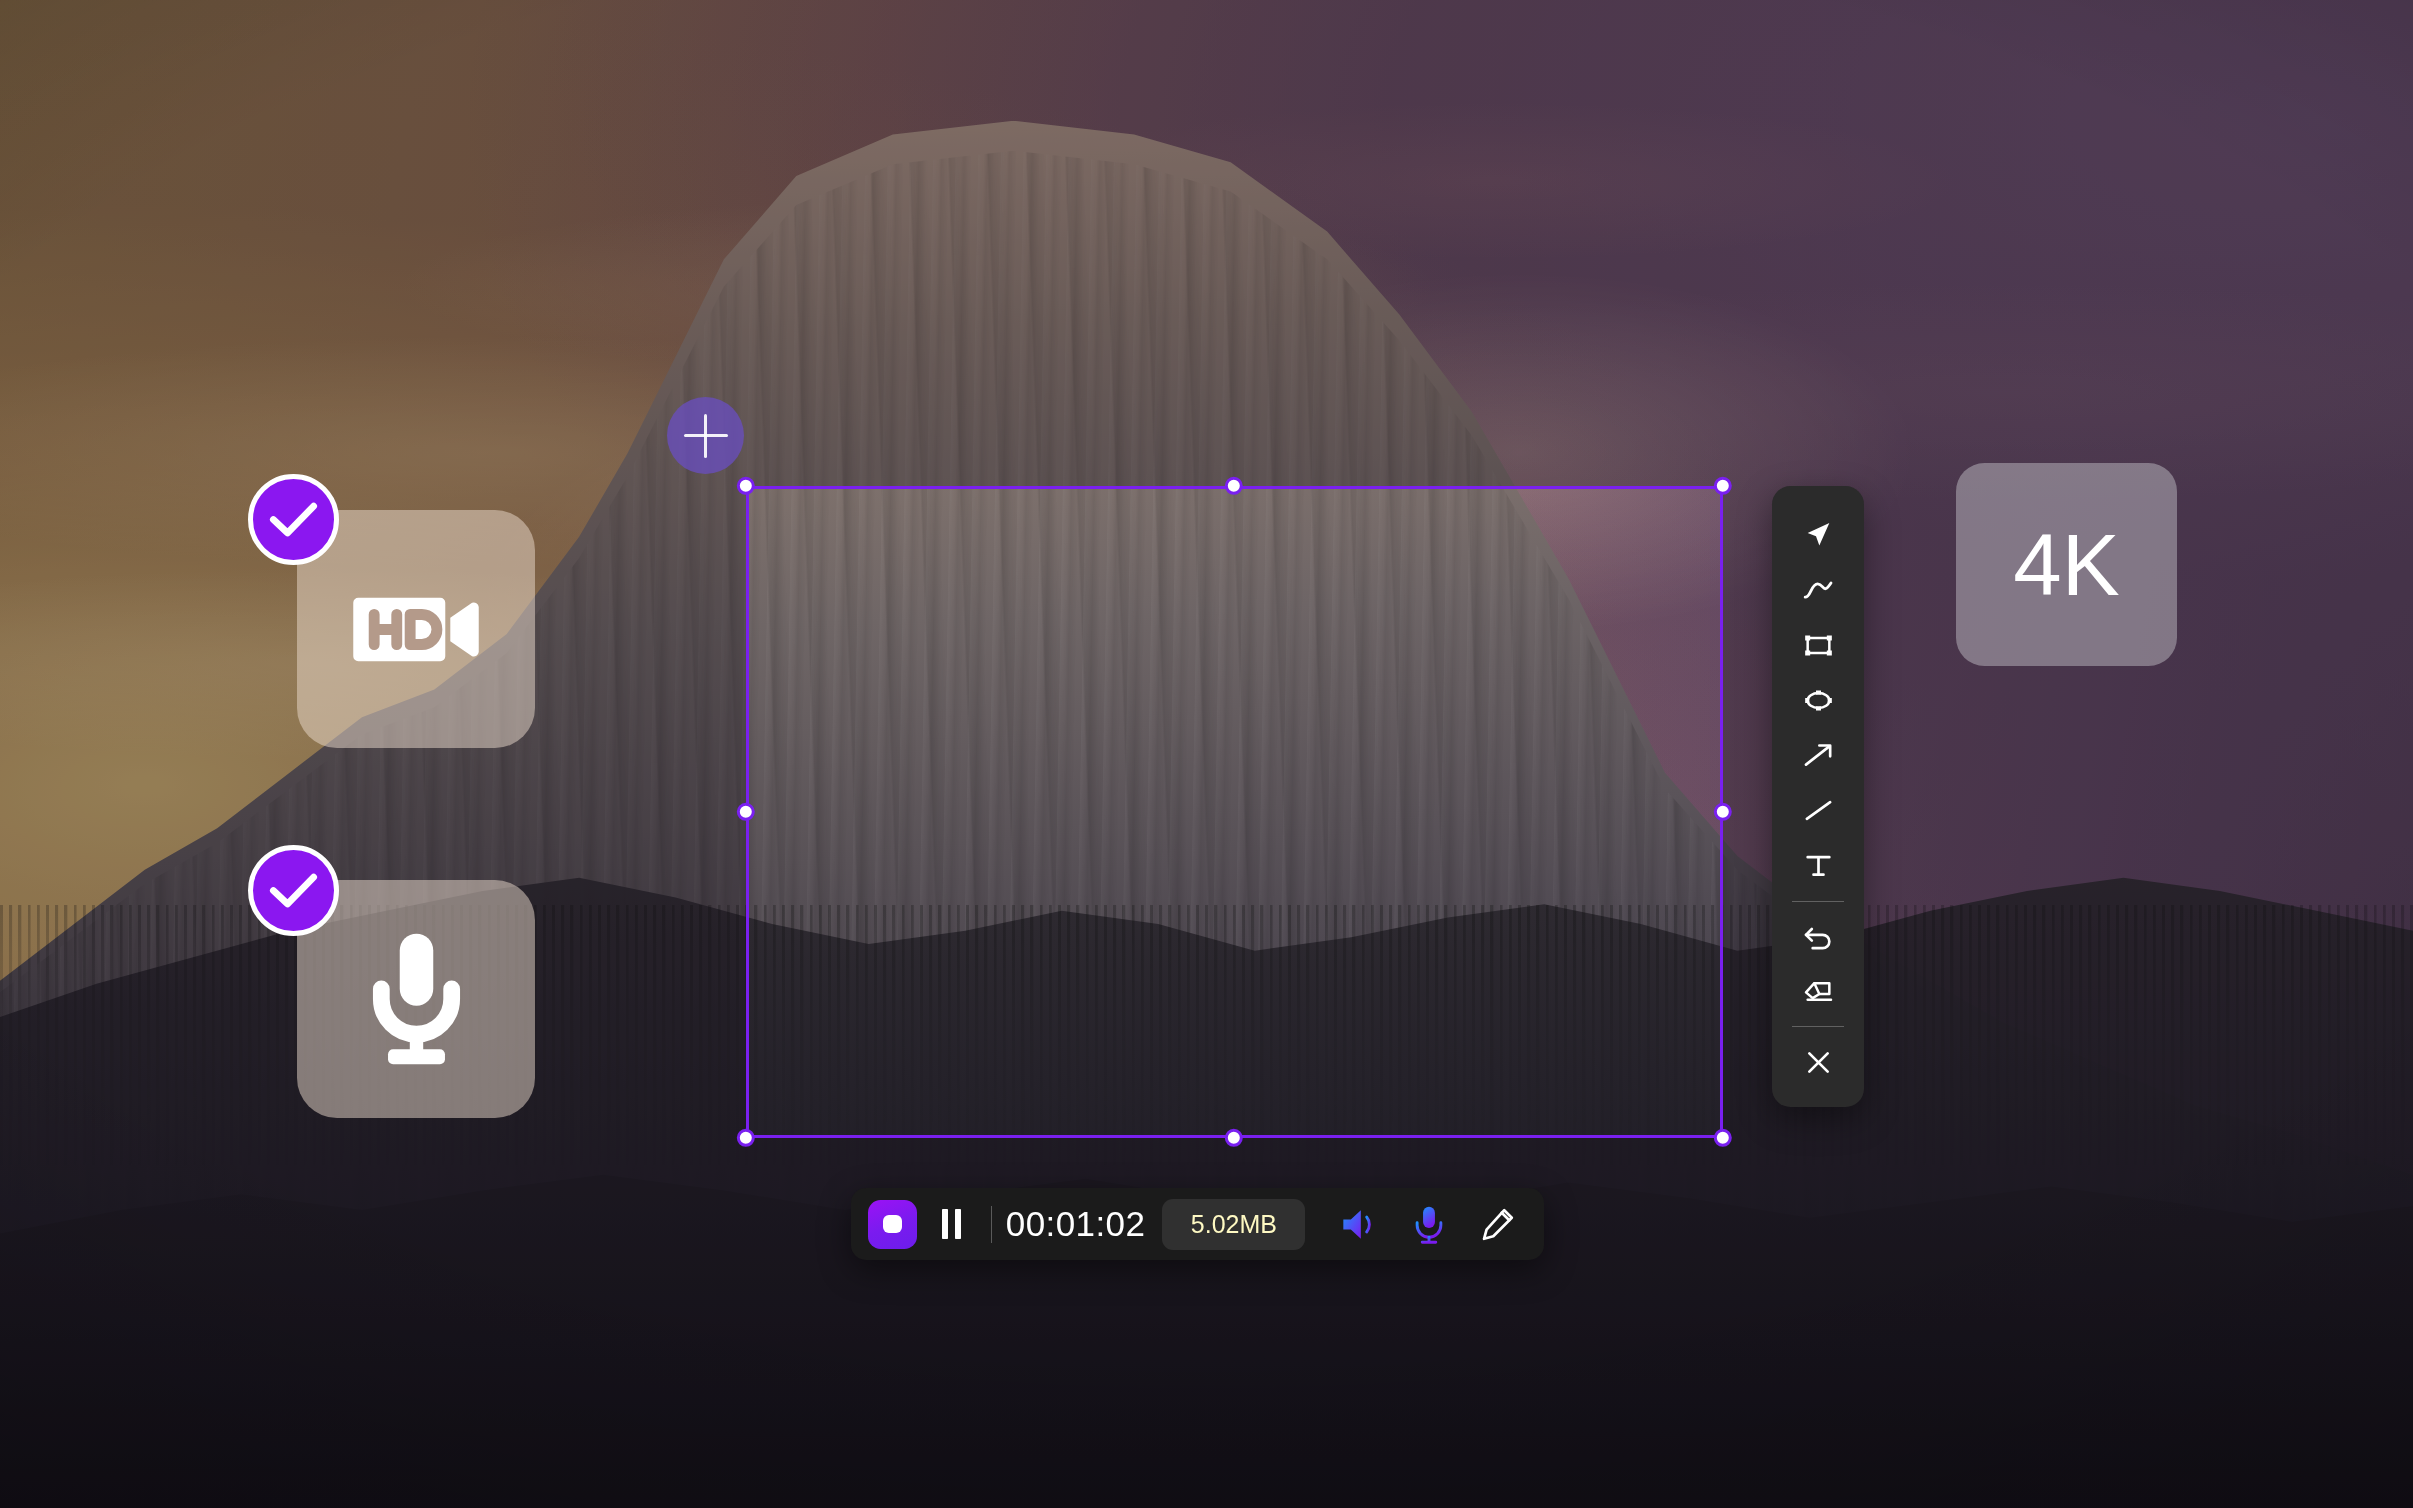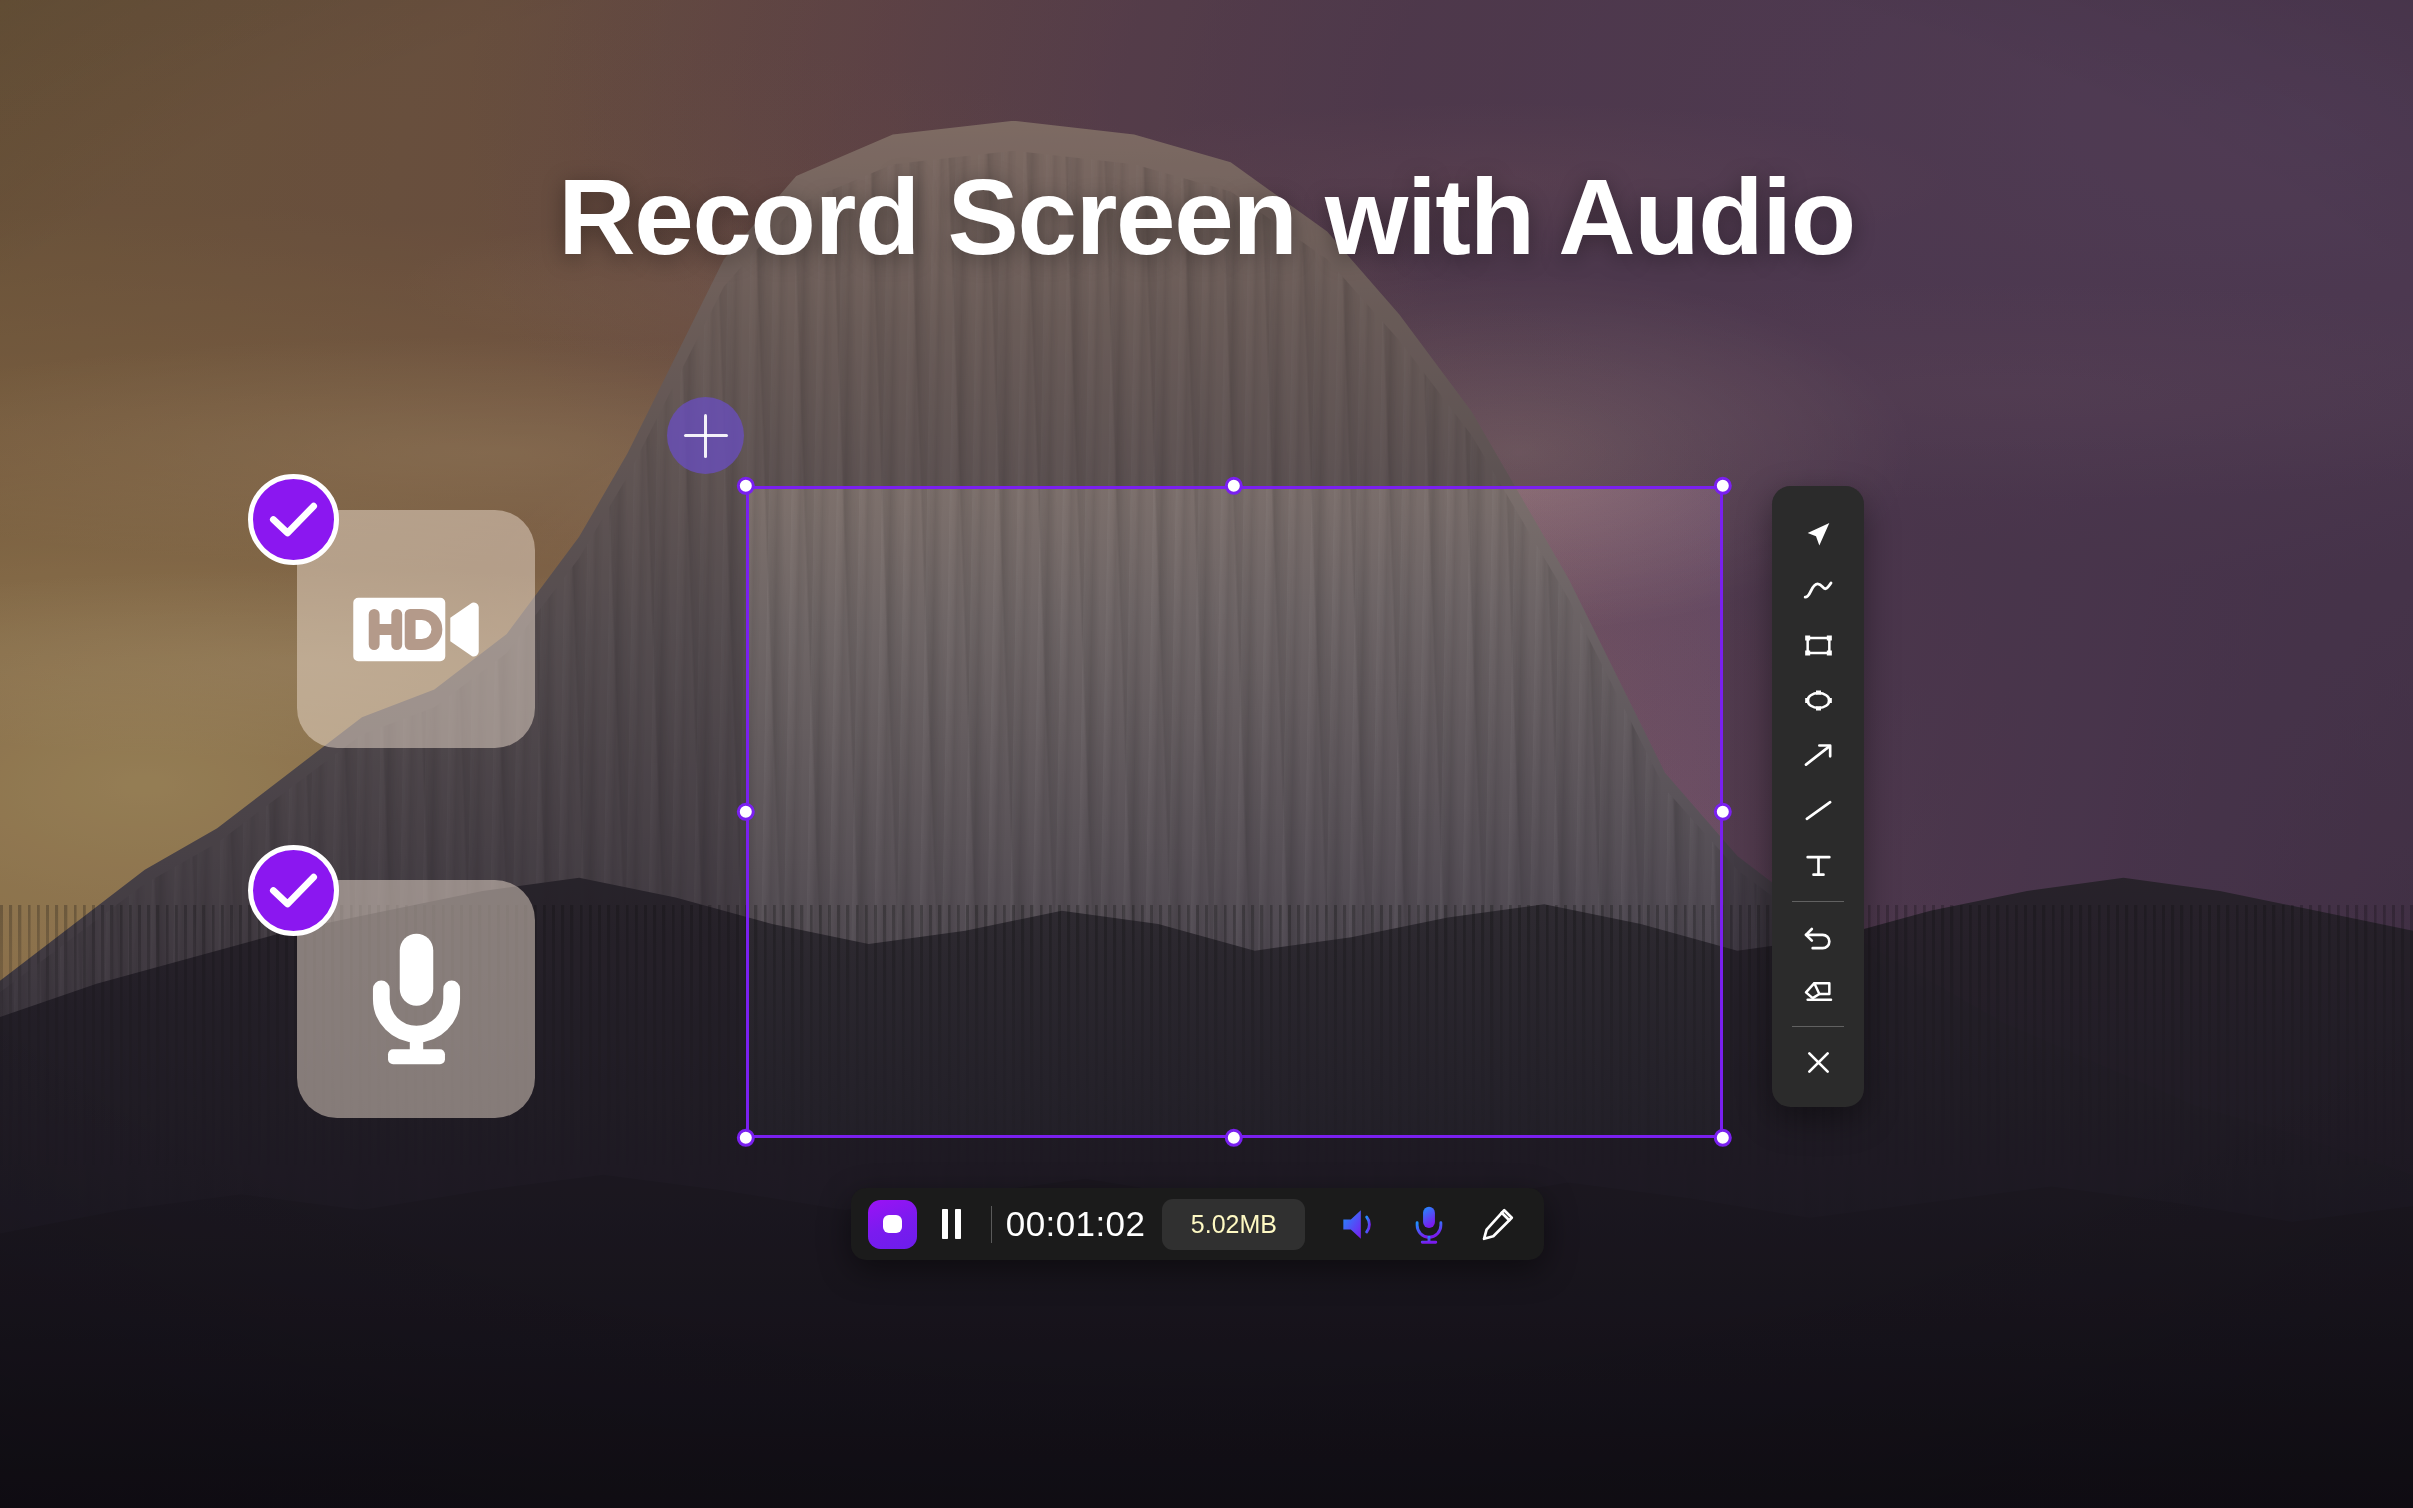--- a/index.html
+++ b/index.html
@@ -321,21 +321,20 @@
   <div class="rock rock-near"></div>
   <div class="trees"></div>
   <div class="rock rock-nearest"></div>
   <div class="bg-layer vignette"></div>
 
   <div class="dim" style="left:0;top:0;width:2413px;height:486px;"></div>
   <div class="dim" style="left:0;top:1138px;width:2413px;height:370px;"></div>
   <div class="dim" style="left:0;top:486px;width:746px;height:652px;"></div>
   <div class="dim" style="left:1723px;top:486px;width:691px;height:652px;"></div>
 
-  <div class="headline">Record Screen with Audio</div>
 
   <div class="feat-card hd">
     <svg width="126" height="87" viewBox="0 0 150 104">
       <path d="M6 14 h98 a6 6 0 0 1 6 6 v64 a6 6 0 0 1 -6 6 H6 a6 6 0 0 1 -6 -6 V20 a6 6 0 0 1 6 -6 Z
                M116 38 L142 20 a6 6 0 0 1 8 5 v54 a6 6 0 0 1 -8 5 L116 66 Z" fill="#ffffff"></path>
       <g fill="none" stroke="#B49A8A" stroke-width="13" stroke-linecap="round">
         <path d="M25 34 V70 M25 52 H52 M52 34 V70"></path>
       </g>
       <path d="M68 34 h14 a18 18 0 0 1 0 36 h-14 Z" fill="none" stroke="#B49A8A" stroke-width="13" stroke-linejoin="round"></path>
     </svg>
@@ -445,20 +444,23 @@
 
     <div class="tool-sep"></div>
 
     <div class="tool-btn">
       <svg width="35" height="35" viewBox="0 0 42 42">
         <path d="M10 10 L32 32 M32 10 L10 32" fill="none" stroke="#ffffff" stroke-width="3.2" stroke-linecap="round"></path>
       </svg>
     </div>
   </div>
 
+  <div class="spec s1">
+    <div class="spec-big">4K</div>
+  </div>
 
 
 
   <div class="ctrl-bar">
 
     <div class="stop-btn">
       <div class="stop-sq"></div>
     </div>
 
     <div class="pause-btn">

